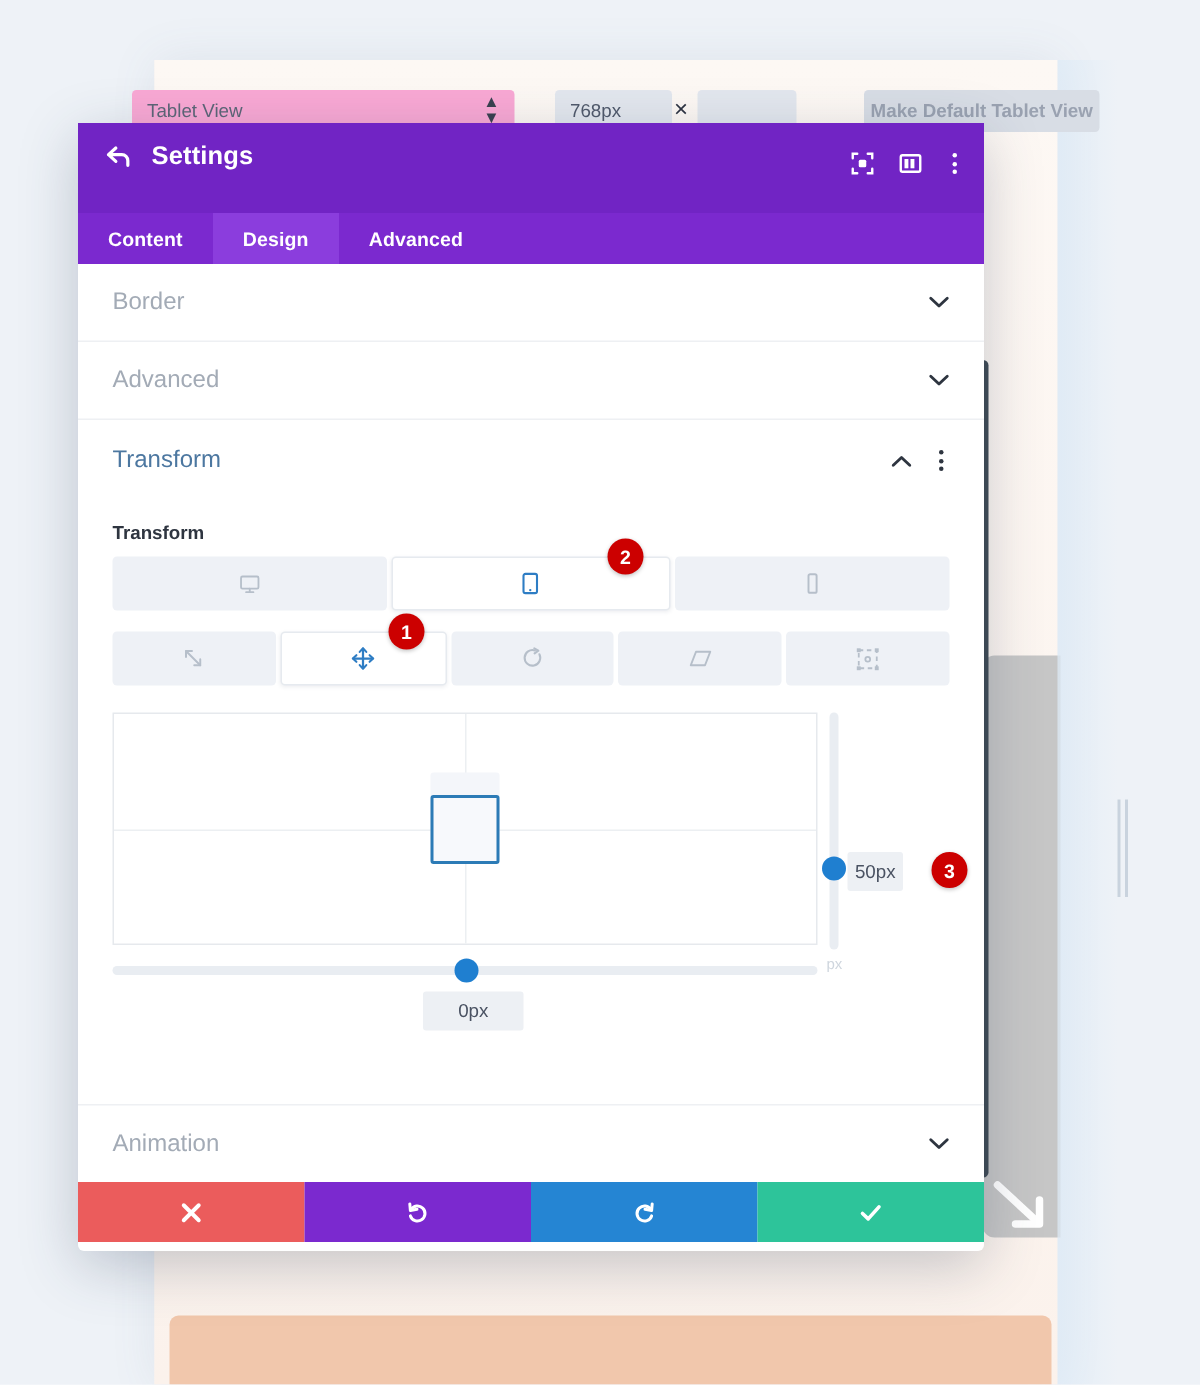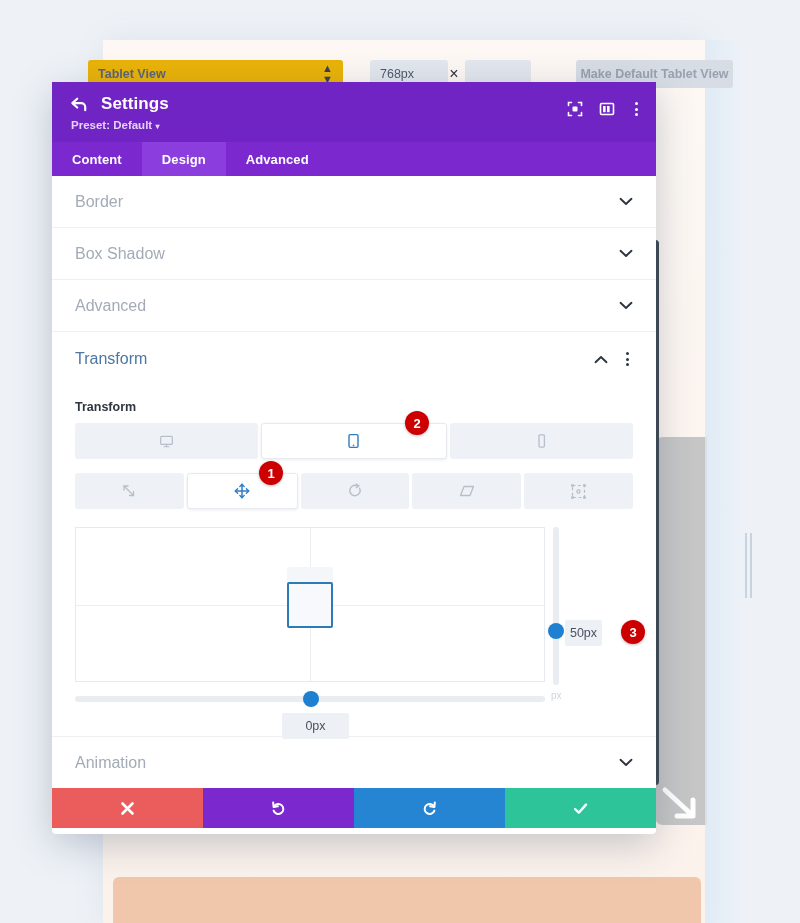--- a/index.html
+++ b/index.html
@@ -48,22 +48,22 @@
   .bg-rail i:nth-child(2){ left:5px; }
   .bg-sheen {
     position:absolute; left:705px; top:40px; width:40px; height:883px;
     background: linear-gradient(90deg, rgba(222,235,247,.75), rgba(238,242,247,0));
   }
 
   
   .toolbar { position: absolute; left: 0; top: 0; width: 800px; height: 92px; }
   .tb-select {
     position: absolute; left: 88px; top: 60px; width: 255px; height: 28px;
-    background: #eab308; border-radius: 3px;
-    display: flex; align-items: center; padding: 8px 10px; font-weight: bold;
+    background: #f9a8d4; border-radius: 3px;
+    display: flex; align-items: center; padding: 8px 10px;
   }
   .tb-select .lbl { font-size: 12.5px; color: #5d6577; }
   .tb-select .updown {
     position: absolute; right: 10px; top: 50%; transform: translateY(-50%);
     font-size: 11px; color: #39404f; line-height: 1;
   }
   .tb-width {
     position: absolute; left: 370px; top: 60px; width: 78px; height: 28px;
     background: #e3e7ee; border-radius: 3px;
     display: flex; align-items: center; padding: 0 10px;
@@ -238,24 +238,20 @@
 
     <div class="m-head">
       <div class="m-head-row">
         <span>
           <svg class="back-icon" viewBox="0 0 20 18">
             <path d="M8 3 L2.5 8 L8 13 M2.5 8 H12.5 a4.5 4.5 0 0 1 4.5 4.5 V16" stroke="#fff" stroke-width="2.4" fill="none" stroke-linecap="round" stroke-linejoin="round"></path>
           </svg>
         </span>
         <span class="m-title">Settings</span>
       </div>
-      <div class="m-preset">
-        <span>Preset: Default</span>
-        <span class="caret">▾</span>
-      </div>
 
       <div class="m-head-icons">
         <span>
           <svg class="hi" viewBox="0 0 16 16">
             <path d="M1.5 4.5V1.5H4.5M11.5 1.5h3v3M14.5 11.5v3h-3M4.5 14.5h-3v-3" stroke="#fff" stroke-width="1.6" fill="none" stroke-linecap="round"></path>
             <rect x="5.5" y="5.5" width="5" height="5" rx="1" fill="#fff"></rect>
           </svg>
         </span>
         <span>
           <svg class="hi" viewBox="0 0 16 16">
@@ -282,28 +278,20 @@
 
       <div class="acc-row">
         <span class="acc-title">Border</span>
         <span>
           <svg class="chev" viewBox="0 0 14 9">
               <path d="M1.5 1.8 L7 7 L12.5 1.8" stroke="#2e3540" stroke-width="1.9" fill="none" stroke-linecap="round" stroke-linejoin="round"></path>
             </svg>
         </span>
       </div>
 
-      <div class="acc-row">
-        <span class="acc-title">Box Shadow</span>
-        <span>
-          <svg class="chev" viewBox="0 0 14 9">
-              <path d="M1.5 1.8 L7 7 L12.5 1.8" stroke="#2e3540" stroke-width="1.9" fill="none" stroke-linecap="round" stroke-linejoin="round"></path>
-            </svg>
-        </span>
-      </div>
 
       <div class="acc-row">
         <span class="acc-title">Advanced</span>
         <span>
           <svg class="chev" viewBox="0 0 14 9">
               <path d="M1.5 1.8 L7 7 L12.5 1.8" stroke="#2e3540" stroke-width="1.9" fill="none" stroke-linecap="round" stroke-linejoin="round"></path>
             </svg>
         </span>
       </div>
 

